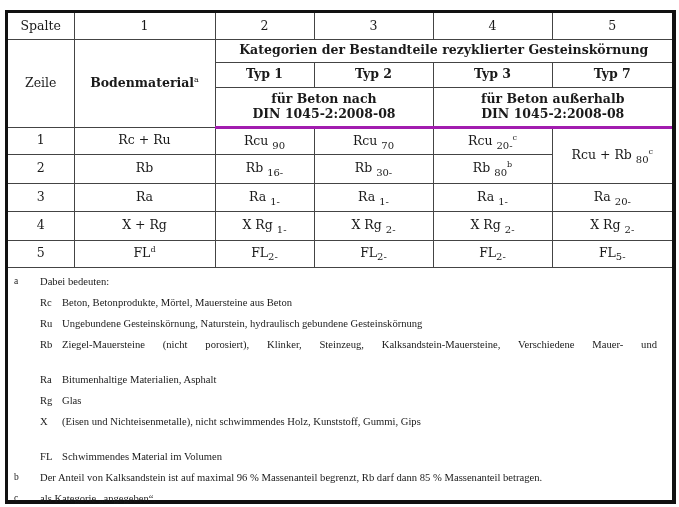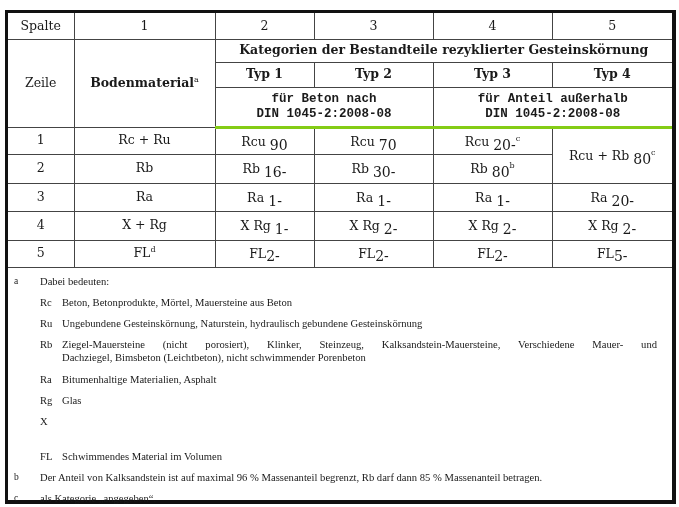--- a/index.html
+++ b/index.html
@@ -8,22 +8,22 @@
   .frame { position:absolute; left:5px; top:10px; width:664px; height:487px;
            border:3px solid #111; border-right-width:4px; border-bottom-width:4px; }
   table.main { position:absolute; left:0; top:0; width:664px; border-collapse:collapse;
                table-layout:fixed; font-size:12.5px; }
   table.main td { border:1px solid #444; text-align:center; vertical-align:middle;
                   padding:0; line-height:1.15; }
   table.main tr:first-child td { border-top:none; }
   table.main td:first-child { border-left:none; }
   table.main td:last-child { border-right:none; }
   .bold { font-weight:bold; }
-  tr.thickbot td { border-bottom:3px solid #84cc16;font-family:Liberation Mono, monospace; }
-  .sub { font-size:14px; position:relative; top:4px; }
+  tr.thickbot td { border-bottom:3px solid #a21caf; }
+  .sub { font-size:10px; position:relative; top:4px; }
   .supr { font-size:8px; position:relative; top:-5px; }
   .notes { position:absolute; left:0; top:256px; width:664px; font-family:"Liberation Serif", serif;
            font-size:10.6px; line-height:13px; }
   .note { position:absolute; left:0; width:660px; }
   .note .mark { position:absolute; left:6px; font-size:9.5px; }
   .note .txt { position:absolute; left:32px; right:6px; text-align:justify; }
   .def { position:absolute; left:32px; width:625px; }
   .def .abbr { position:absolute; left:0; }
   .def .txt { position:absolute; left:22px; right:8px; text-align:justify; }
   .justline { text-align:justify; text-align-last:justify; display:block; }
@@ -52,25 +52,25 @@
     </tr>
     <tr style="height:23px">
       <td rowspan="3">Zeile</td>
       <td rowspan="3" class="bold"><span>Bodenmaterial</span><span class="supr" style="font-weight:normal">a</span></td>
       <td colspan="4" class="bold">Kategorien der Bestandteile rezyklierter Gesteinskörnung</td>
     </tr>
     <tr style="height:25px">
       <td class="bold">Typ 1</td>
       <td class="bold">Typ 2</td>
       <td class="bold">Typ 3</td>
-      <td class="bold">Typ 4</td>
+      <td class="bold">Typ 7</td>
     </tr>
     <tr class="thickbot" style="height:40px">
       <td colspan="2" class="bold"><span>für Beton nach</span><br><span>DIN 1045-2:2008-08</span></td>
-      <td colspan="2" class="bold"><span>für Anteil außerhalb</span><br><span>DIN 1045-2:2008-08</span></td>
+      <td colspan="2" class="bold"><span>für Beton außerhalb</span><br><span>DIN 1045-2:2008-08</span></td>
     </tr>
 
     <tr style="height:27px">
       <td>1</td>
       <td>Rc + Ru</td>
       <td><span>Rcu</span> <span class="sub">90</span></td>
       <td><span>Rcu</span> <span class="sub">70</span></td>
       <td><span>Rcu</span> <span class="sub">20-</span><span class="supr">c</span></td>
       <td rowspan="2"><span>Rcu + Rb</span> <span class="sub">80</span><span class="supr">c</span></td>
     </tr>
@@ -121,33 +121,33 @@
     <div class="def" style="top:27px">
       <span class="abbr">Rc</span>
       <span class="txt">Beton, Betonprodukte, Mörtel, Mauersteine aus Beton</span>
     </div>
     <div class="def" style="top:48px">
       <span class="abbr">Ru</span>
       <span class="txt">Ungebundene Gesteinskörnung, Naturstein, hydraulisch gebundene Gesteinskörnung</span>
     </div>
     <div class="def" style="top:69px">
       <span class="abbr">Rb</span>
-      <span class="txt"><span class="justline">Ziegel-Mauersteine (nicht porosiert), Klinker, Steinzeug, Kalksandstein-Mauersteine, Verschiedene Mauer- und</span><span>Dachziegel, Bimsbeton (Leichtbeton), nicht schwimmender Porenbeton</span></span>
+      <span class="txt"><span class="justline">Ziegel-Mauersteine (nicht porosiert), Klinker, Steinzeug, Kalksandstein-Mauersteine, Verschiedene Mauer- und</span></span>
     </div>
     <div class="def" style="top:104px">
       <span class="abbr">Ra</span>
       <span class="txt">Bitumenhaltige Materialien, Asphalt</span>
     </div>
     <div class="def" style="top:125px">
       <span class="abbr">Rg</span>
       <span class="txt">Glas</span>
     </div>
     <div class="def" style="top:146px">
       <span class="abbr">X</span>
-      <span class="txt"></span>
+      <span class="txt"><span>(Eisen und Nichteisenmetalle), nicht schwimmendes Holz, Kunststoff, Gummi, Gips</span></span>
     </div>
     <div class="def" style="top:181px">
       <span class="abbr">FL</span>
       <span class="txt">Schwimmendes Material im Volumen</span>
     </div>
 
     <div class="note" style="top:202px">
       <span class="mark">b</span>
       <span class="txt">Der Anteil von Kalksandstein ist auf maximal 96 % Massenanteil begrenzt, Rb darf dann 85 % Massenanteil betragen.</span>
     </div>

